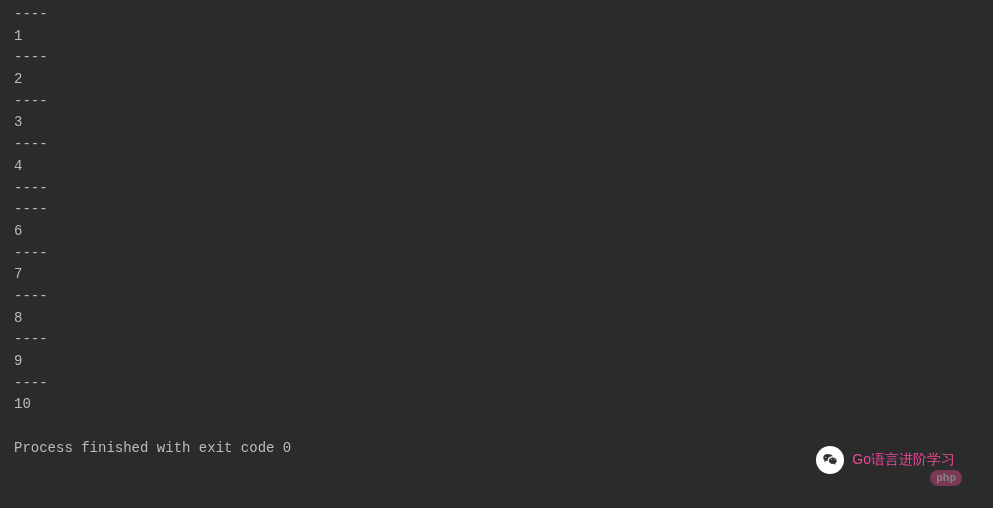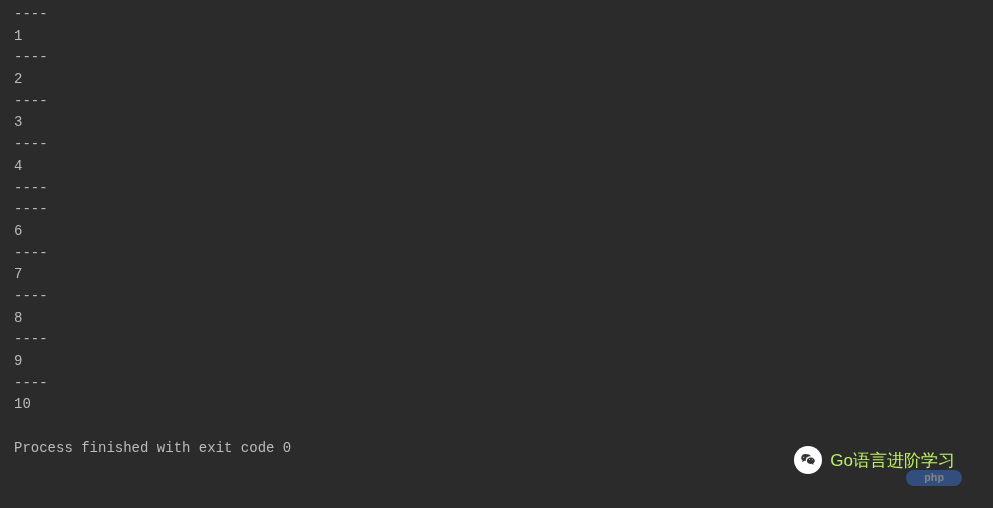--- a/index.html
+++ b/index.html
@@ -29,25 +29,25 @@
       position: absolute;
       bottom: 22px;
       right: 28px;
       display: flex;
       align-items: center;
       gap: 3px;
       opacity: 0.55;
       z-index: 1;
     }
     .php-badge {
-      background-color: #3b82f6;
+      background-color: #ec4899;
       color: #ffffff;
       font-size: 11px;
       font-weight: bold;
-      padding: 2px 18px;
+      padding: 2px 6px;
       border-radius: 10px;
       opacity: 0.75;
     }
     .php-text {
       color: #aa8888;
       font-size: 11px;
       opacity: 0.5;
     }
     .watermark-wechat {
       position: absolute;
@@ -66,23 +66,23 @@
       display: flex;
       align-items: center;
       justify-content: center;
       position: relative;
     }
     .wechat-icon svg {
       width: 18px;
       height: 18px;
     }
     .wechat-label {
-      color: #bef264;
+      color: #ec4899;
       font-family: 'Microsoft YaHei', 'PingFang SC', sans-serif;
-      font-size: 17px;
+      font-size: 14px;
       font-weight: 500;
     }
   </style>
 </head>
 <body>
 
 <div class="terminal-output" id="terminal-lines"><span class="output-line">----</span><span class="output-line">1</span><span class="output-line">----</span><span class="output-line">2</span><span class="output-line">----</span><span class="output-line">3</span><span class="output-line">----</span><span class="output-line">4</span><span class="output-line">----</span><span class="output-line">----</span><span class="output-line">6</span><span class="output-line">----</span><span class="output-line">7</span><span class="output-line">----</span><span class="output-line">8</span><span class="output-line">----</span><span class="output-line">9</span><span class="output-line">----</span><span class="output-line">10</span><span class="output-line">&nbsp;</span><span class="output-line">Process finished with exit code 0</span></div>
 
 <div class="watermark-php">
   <span class="php-badge">php</span>

